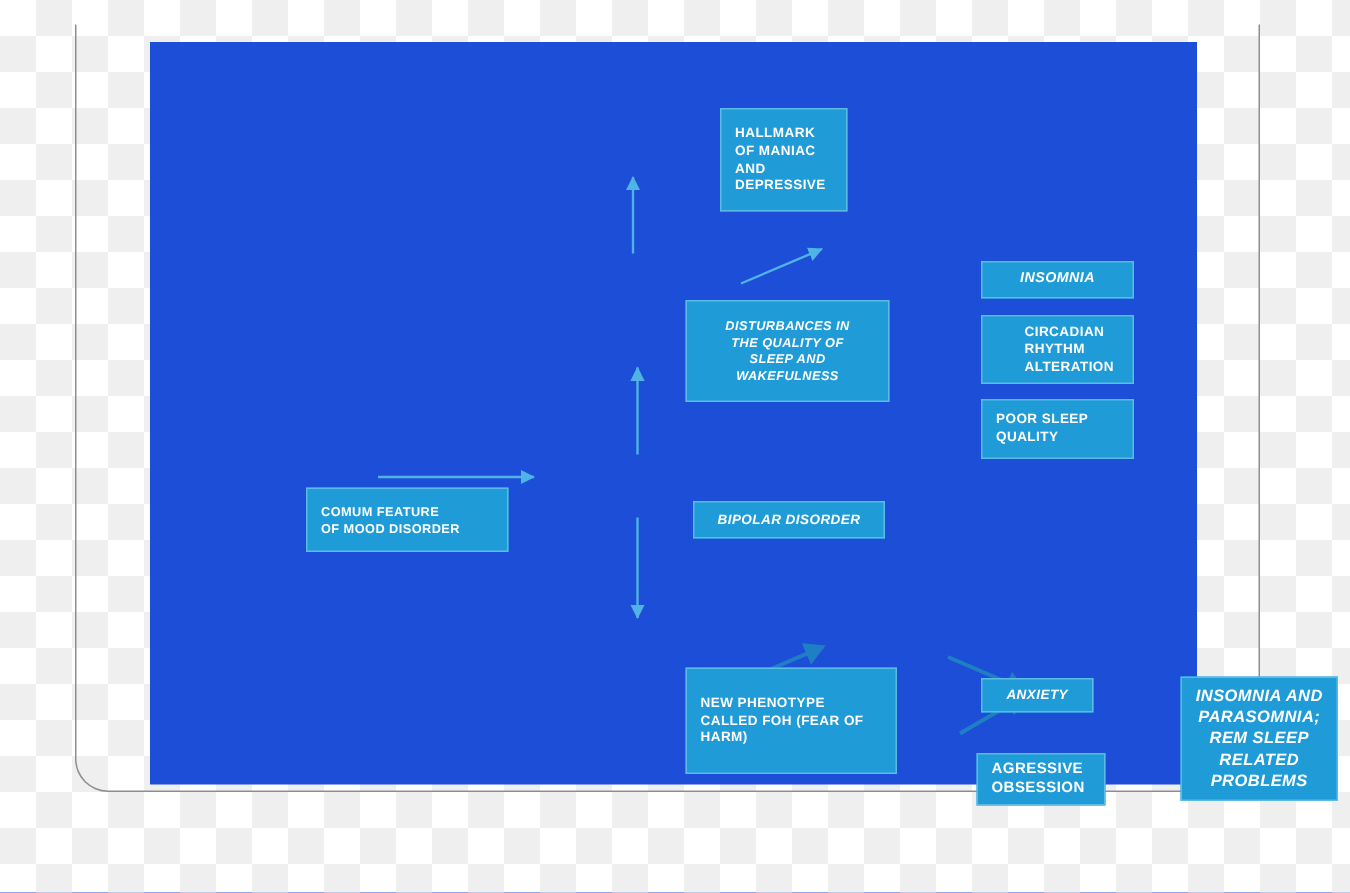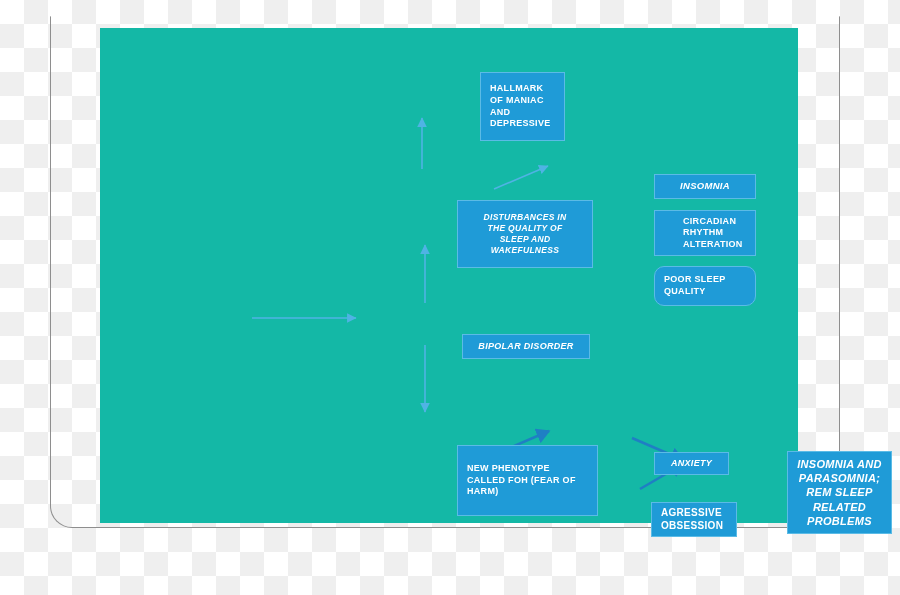--- a/index.html
+++ b/index.html
@@ -22,21 +22,21 @@
     border:1px solid #8e8e8e;
     border-top-color:transparent;
     border-radius:0 0 22px 22px;
     box-sizing:border-box;
     background:transparent;
   }
 
   
   #card{
     position:absolute;left:100px;top:28px;width:698px;height:495px;
-    background:#14b8a6;
+    background:#1d4ed8;
   }
 
   .node{
     position:absolute;
     background:#1f9bd7;
     border:1px solid #5bbbe6;
     box-sizing:border-box;
     color:#ffffff;
     font-weight:bold;
     letter-spacing:.3px;
@@ -47,21 +47,21 @@
   }
   .node .txt{display:block;white-space:pre-line;line-height:1.28;}
   .align-left{align-items:flex-start;padding-left:9px;text-align:left;}
   .align-center{align-items:center;text-align:center;padding:0 4px;font-style:italic;}
 
   
   #n-hallmark   {left:380px;top:44px;  width:85px; height:69px;  font-size:9px;}
   #n-disturb    {left:357px;top:172px; width:136px;height:68px;  font-size:8.5px;align-items:center;}
   #n-insomnia   {left:554px;top:146px; width:102px;height:25px;  font-size:9.5px;}
   #n-circadian  {left:554px;top:182px; width:102px;height:46px;  font-size:9px;padding-left:28px;}
-  #n-poorsleep  {left:554px;top:238px; width:102px;height:40px;  font-size:9px;border-radius:10px;}
+  #n-poorsleep  {left:554px;top:238px; width:102px;height:40px;  font-size:9px;}
   #n-comum      {left:104px;top:297px; width:135px;height:43px;  font-size:8.5px;}
   #n-bipolar    {left:362px;top:306px; width:128px;height:25px;  font-size:9px;}
   #n-foh        {left:357px;top:417px; width:141px;height:71px;  font-size:9px;}
   #n-anxiety    {left:554px;top:424px; width:75px; height:23px;  font-size:9px;}
   #n-agressive  {left:551px;top:474px; width:86px; height:35px;  font-size:10px;}
   #n-insopara   {left:687px;top:423px; width:105px;height:83px;  font-size:11px;}
 
   #edges{position:absolute;left:0;top:0;width:900px;height:595px;pointer-events:none;}
 </style>
 </head>
@@ -123,20 +123,24 @@
       <span class="txt">CIRCADIAN
 RHYTHM
 ALTERATION</span>
     </div>
 
     <div class="node align-left" id="n-poorsleep">
       <span class="txt">POOR SLEEP
 QUALITY</span>
     </div>
 
+    <div class="node align-left" id="n-comum">
+      <span class="txt">COMUM FEATURE
+OF MOOD DISORDER</span>
+    </div>
 
     <div class="node align-center" id="n-bipolar">
       <span class="txt">BIPOLAR DISORDER</span>
     </div>
 
     <div class="node align-left" id="n-foh">
       <span class="txt">NEW PHENOTYPE
 CALLED FOH (FEAR OF
 HARM)</span>
     </div>

